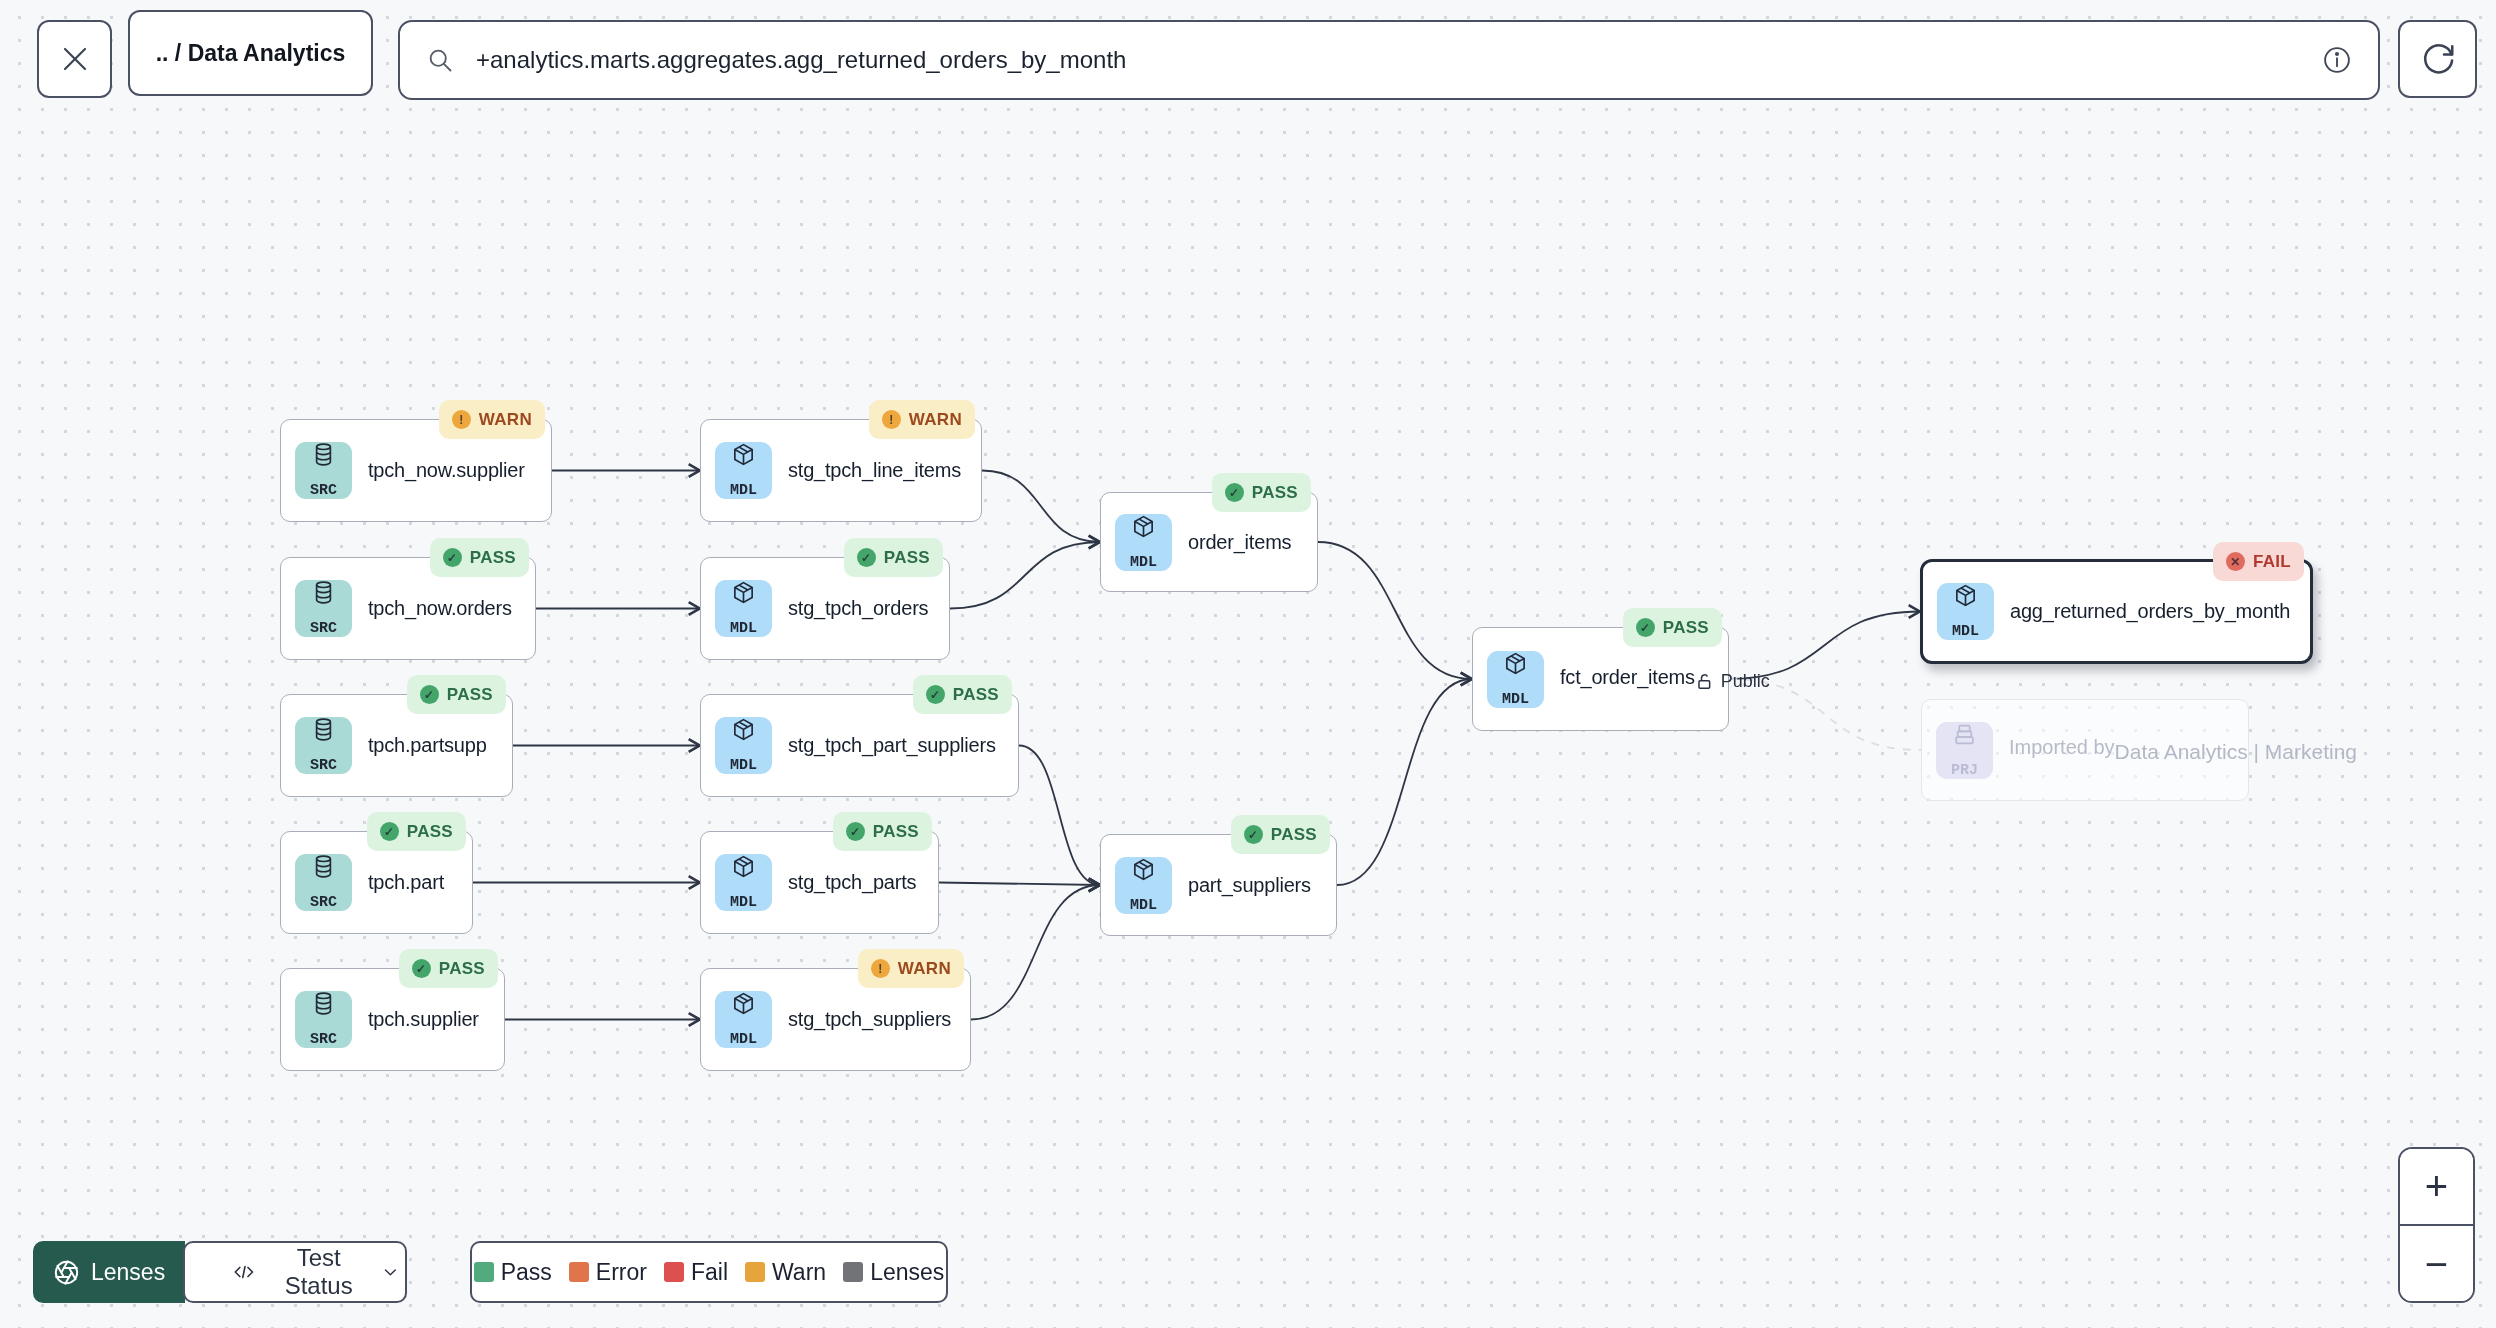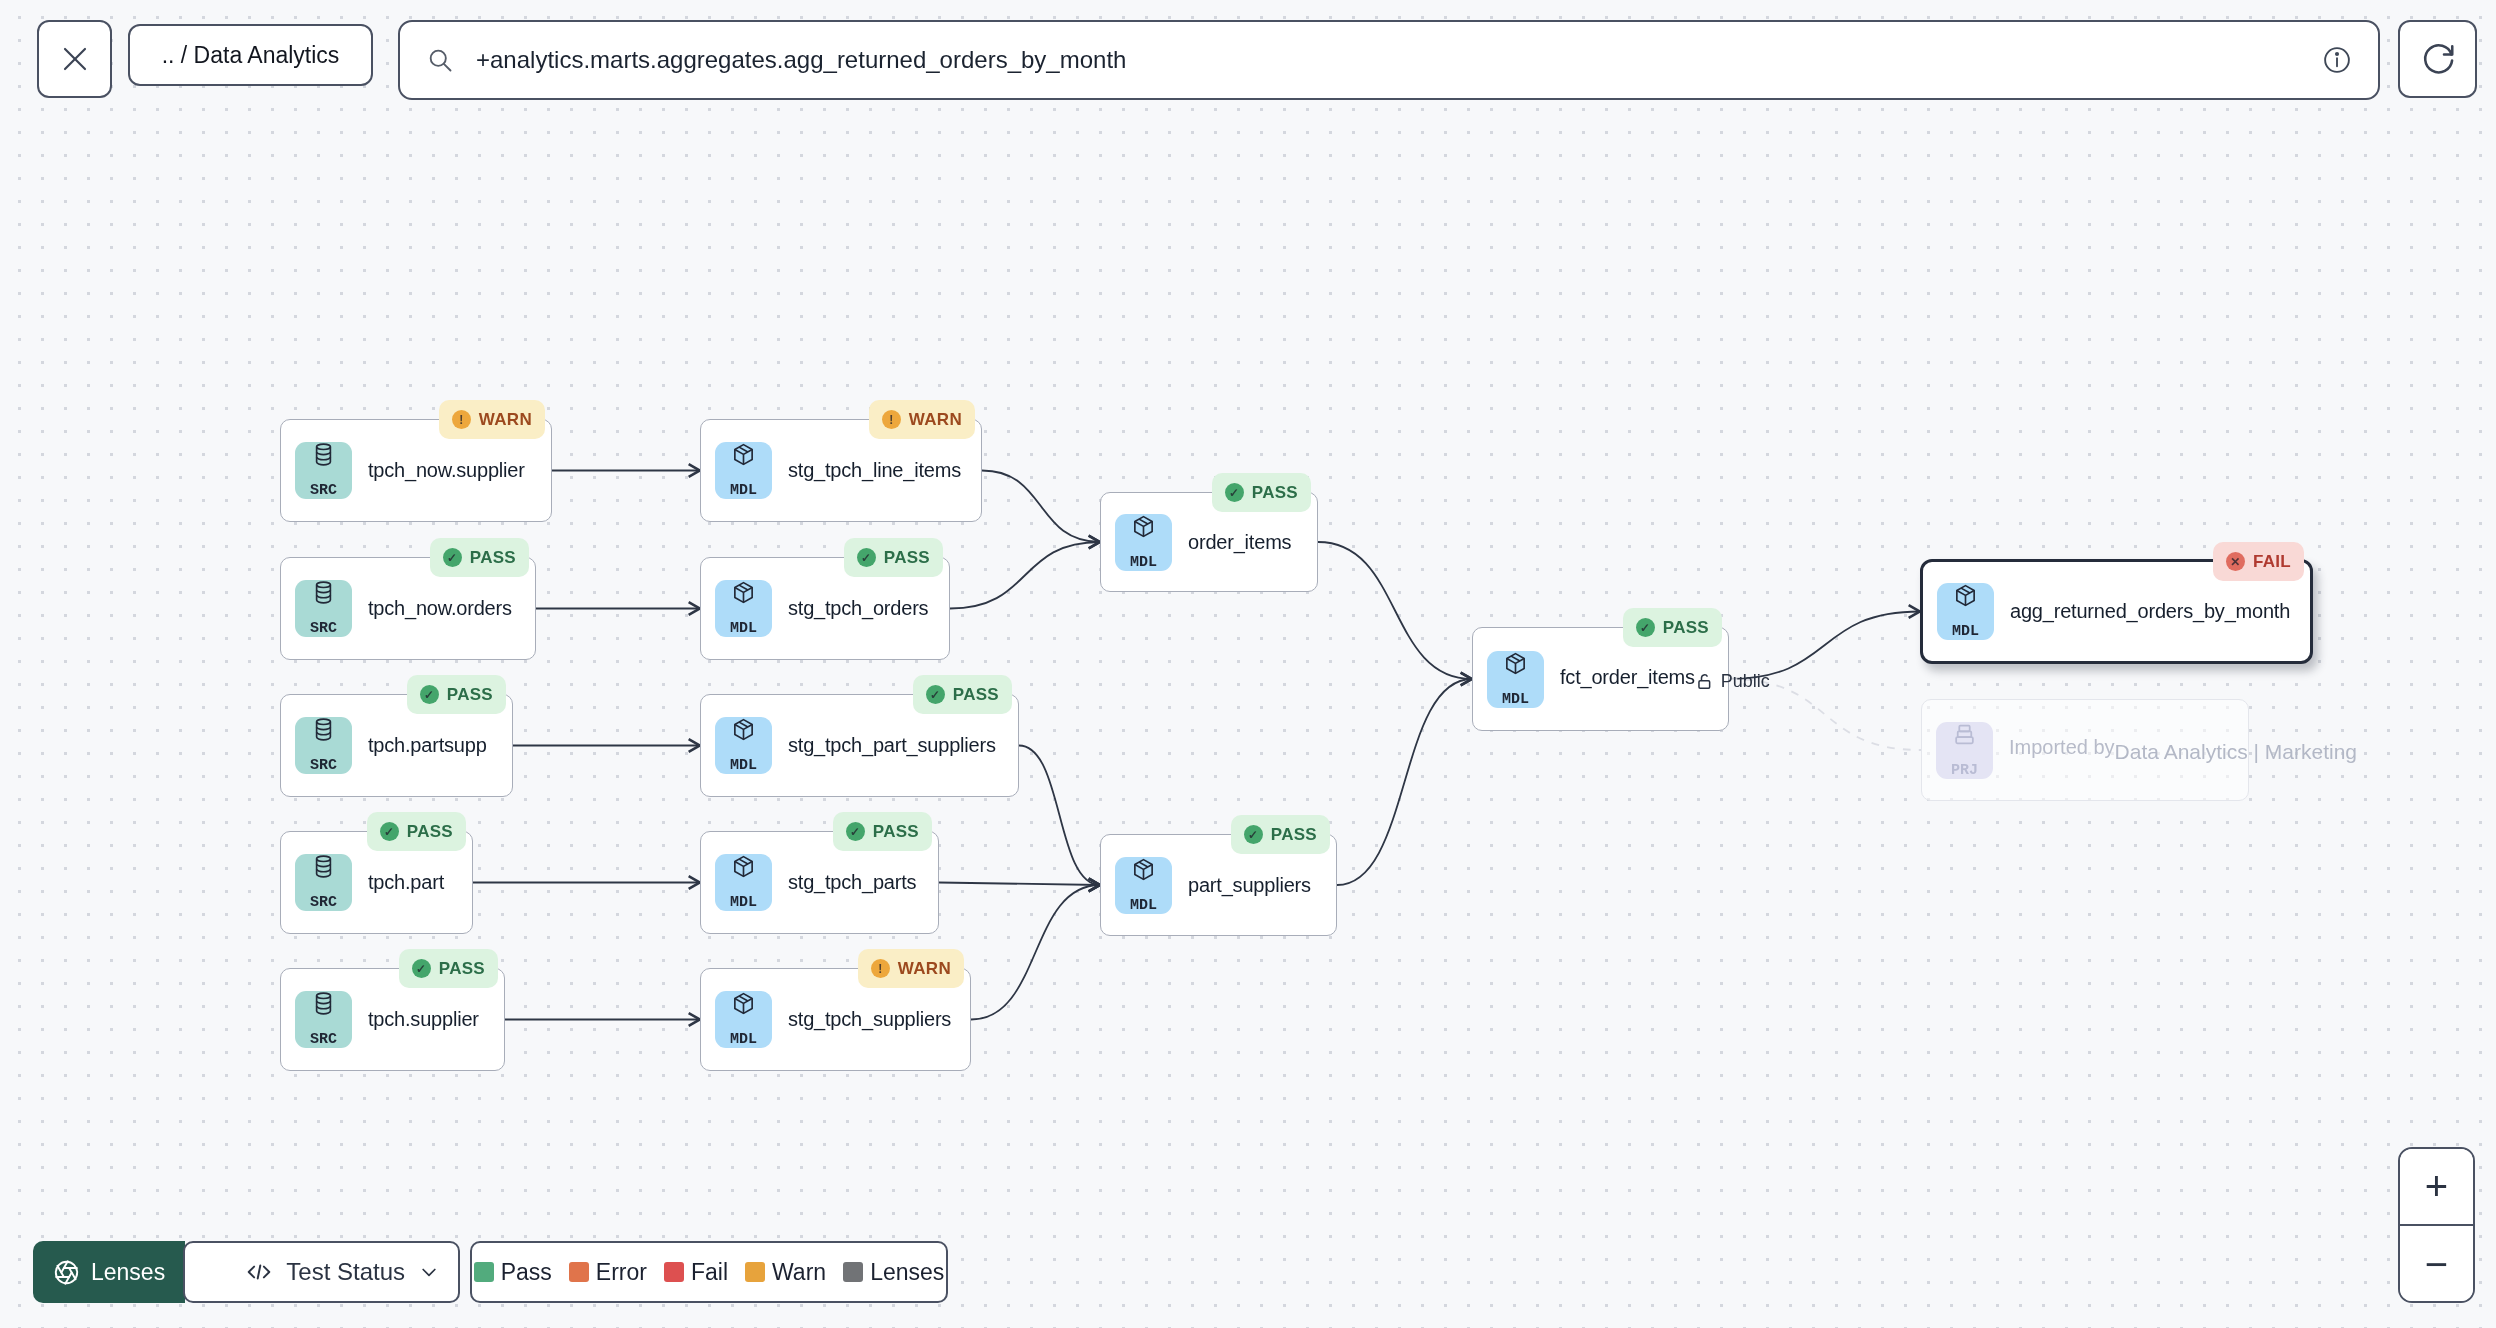--- a/index.html
+++ b/index.html
@@ -58,21 +58,21 @@
     font-size:12px;font-weight:700;color:rgba(30,30,40,.75);
   }
   
   .lens-group{position:absolute;left:33px;top:1241px;height:62px;display:flex;}
   .lenses-btn{
     height:62px;padding:0 20px;background:#265a4e;border:none;border-radius:10px 0 0 10px;
     display:flex;align-items:center;gap:11px;color:#fff;font-size:23px;cursor:pointer;
     font-family:"Liberation Sans",sans-serif;box-sizing:border-box;
   }
   .lens-select{
-    height:62px;width:277px;background:#fff;border:2.5px solid #4a5162;border-radius:10px;
+    height:62px;width:224px;background:#fff;border:2.5px solid #4a5162;border-radius:10px;
     margin-left:-2px;display:flex;align-items:center;justify-content:center;gap:14px;
     font-size:24px;color:#2b3342;cursor:pointer;font-family:"Liberation Sans",sans-serif;box-sizing:border-box;padding-left:48px;
   }
   .legend{
     position:absolute;left:470px;top:1241px;width:478px;height:62px;box-sizing:border-box;
     background:#fff;border:2.5px solid #4a5162;border-radius:10px;
     display:flex;align-items:center;justify-content:center;gap:17px;
   }
   .legend-item{display:flex;align-items:center;gap:7px;font-size:23px;color:#1b2130;}
   .legend-swatch{width:20px;height:20px;border-radius:3px;}
@@ -363,21 +363,21 @@
     </div>
   </div>
 
 <button class="tb-btn" style="left:37px;top:20px;width:75px;height:78px;">
   <svg width="30" height="30" viewBox="0 0 24 24" fill="none" stroke-width="1.7" stroke-linecap="round">
       <line x1="4" y1="4" x2="20" y2="20"></line>
       <line x1="20" y1="4" x2="4" y2="20"></line>
     </svg>
 </button>
 
-<button class="tb-btn" id="breadcrumb" style="left:128px;top:24px;width:245px;height:62px;">.. / Data Analytics</button>
+<button class="tb-btn" id="breadcrumb" style="left:128px;top:10px;width:245px;height:86px;font-weight:bold;">.. / Data Analytics</button>
 
 <div class="searchbar">
   <svg width="28" height="28" viewBox="0 0 24 24" fill="none" stroke="#555c68" stroke-width="1.6" stroke-linecap="round">
       <circle cx="10.5" cy="10.5" r="6.5"></circle>
       <line x1="15.5" y1="15.5" x2="21" y2="21"></line>
     </svg>
   <input value="+analytics.marts.aggregates.agg_returned_orders_by_month" style="">
   <svg style="cursor:pointer" width="30" height="30" viewBox="0 0 24 24" fill="none" stroke="#3f4857" stroke-width="1.5" stroke-linecap="round">
       <circle cx="12" cy="12" r="9.5"></circle>
       <line x1="12" y1="10.5" x2="12" y2="17"></line>

